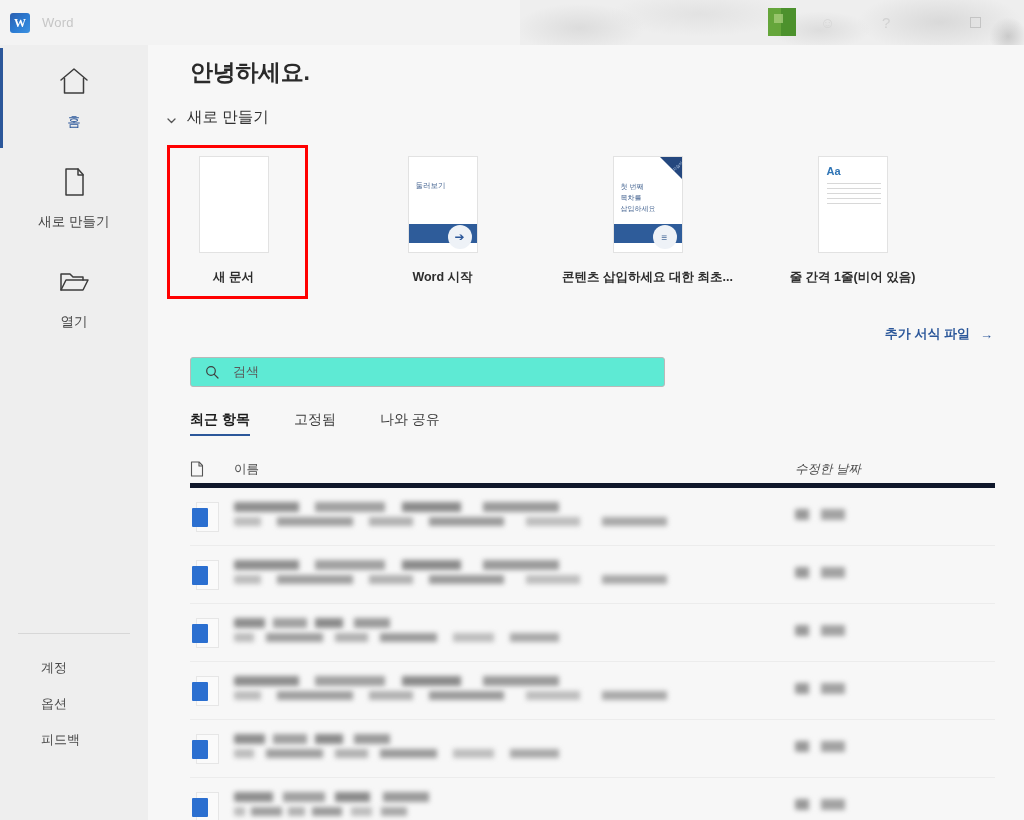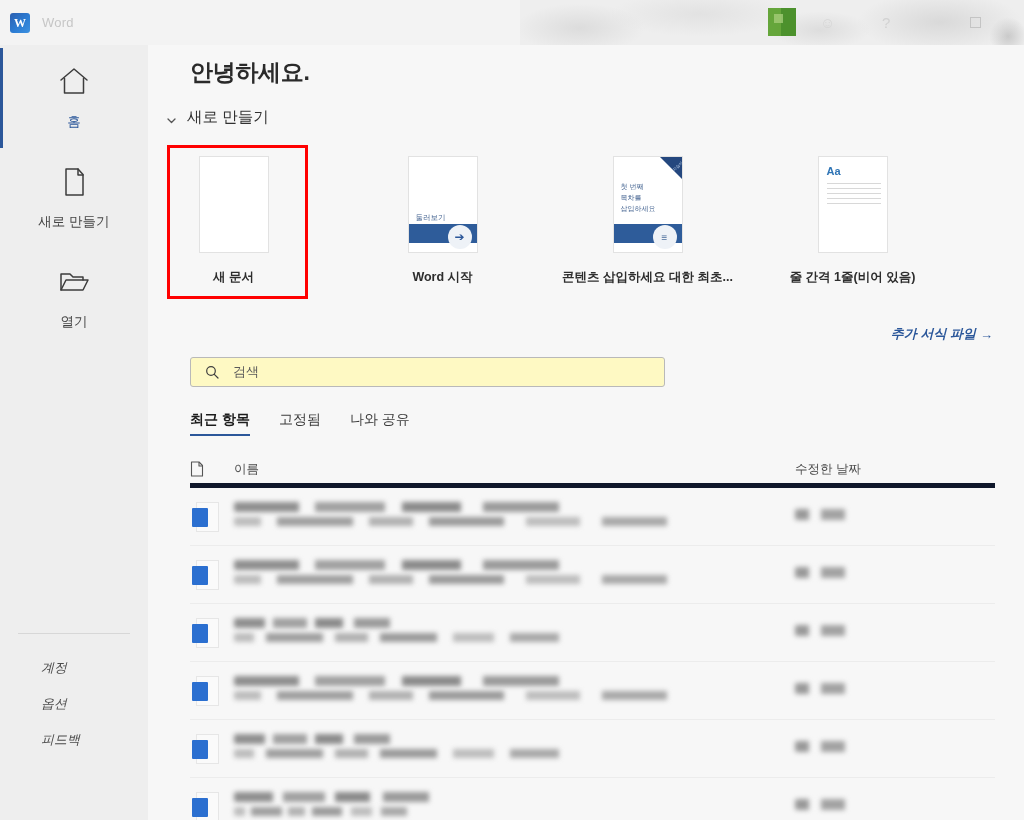--- a/index.html
+++ b/index.html
@@ -84,21 +84,21 @@
     width: 3px; height: 100%; background: #2b579a;
   }
 
   .side-divider {
     position: absolute; left: 18px; top: 633px;
     width: 112px; height: 1px; background: #d7d7d7;
   }
   .side-bottom { position: absolute; left: 0; top: 650px; width: 148px; }
   .side-link {
     display: block; padding: 9px 0 9px 41px;
-    font-size: 13px; color: #4a4a4a; cursor: pointer; white-space: nowrap; font-style: italic;
+    font-size: 13px; color: #4a4a4a; cursor: pointer; white-space: nowrap;
   }
 
   
   .main {
     position: absolute; left: 148px; top: 45px;
     width: 876px; height: 775px; background: #f7f7f7;
     overflow: hidden;
   }
   .greeting {
     position: absolute; left: 42px; top: 12px;
@@ -132,21 +132,21 @@
   .thumb {
     width: 70px; height: 97px; background: #ffffff;
     border: 1px solid #e2e2e2; position: relative; overflow: hidden;
   }
   .card-label {
     margin-top: 16px; font-size: 12.5px; font-weight: bold;
     color: #2d2d2d; text-align: center; white-space: nowrap;
   }
   
   .t-tourtext {
-    position: absolute; left: 7px; top: 56px;
+    position: absolute; left: 7px; top: 24px;
     font-size: 7.5px; color: #41618f; line-height: 1.25;
   }
   .t-bluebar {
     position: absolute; left: 0; bottom: 9px; width: 100%; height: 19px;
     background: #2e5c9a;
   }
   .t-circle {
     position: absolute; right: 5px; bottom: 3px;
     width: 24px; height: 24px; border-radius: 50%;
     background: #eef2f7; display: flex; align-items: center; justify-content: center;
@@ -177,58 +177,58 @@
     position: absolute; left: 8px; top: 8px;
     font-size: 11px; font-weight: bold; color: #2e74b5;
   }
   .t-lines { position: absolute; left: 8px; top: 26px; width: 54px; }
   .t-lines i { display:block; height:1px; background:#d8d8d8; margin-bottom:4px; }
 
   
   .more-link {
     position: absolute; right: 31px; top: 280px;
     font-size: 13px; color: #2b579a; font-weight: bold;
-    display: flex; align-items: center; gap: 4px; cursor: pointer; font-style: italic;
+    display: flex; align-items: center; gap: 10px; cursor: pointer;
   }
 
   
   .searchbox {
     position: absolute; left: 42px; top: 312px;
     width: 475px; height: 30px;
-    background: #fef9c3; border: 1px solid #b9b9b9; border-radius: 3px;
+    background: #5eead4; border: 1px solid #b9b9b9; border-radius: 3px;
     display: flex; align-items: center; padding-left: 14px; gap: 14px;
   }
   .searchbox .sicon { width: 14px; height: 14px; color: #444; display:block; }
   .searchbox .sph { font-size: 13px; color: #5a5a5a; }
 
   
   .tabs {
     position: absolute; left: 42px; top: 366px;
-    display: flex; gap: 1px; align-items: flex-end;
+    display: flex; gap: 16px; align-items: flex-end;
   }
   .tab {
     font-size: 14px; color: #3b3b3b; padding: 0 16px 7px 0;
     cursor: pointer; position: relative; margin-right: 12px;
   }
   .tab.active { font-weight: bold; color: #1c1c1c; }
   .tab.active::after {
     content: ""; position: absolute; left: 0; bottom: 0;
     width: calc(100% - 16px); height: 2.5px; background: #2b579a;
   }
 
   
   .table { position: absolute; left: 42px; top: 410px; width: 805px; }
   .thead {
     display: flex; align-items: center; height: 33px;
     border-bottom: 5px solid #0f172a;
   }
   .th-doc { width: 44px; display: flex; align-items: center; }
   .th-doc svg { width: 14px; height: 16px; color: #555; display:block; }
   .th-name { flex: 1; font-size: 12.5px; color: #4a4a4a; }
-  .th-date { width: 200px; font-size: 12.5px; color: #4a4a4a; }
+  .th-date { width: 200px; font-size: 12.5px; color: #4a4a4a; font-style: italic; }
 
   .row {
     display: flex; align-items: center; height: 58px;
     border-bottom: 1px solid #ececec; cursor: pointer;
   }
   .row .ricon {
     width: 44px; height: 34px; position: relative; flex: 0 0 44px;
   }
   .row .ricon .page {
     position: absolute; left: 6px; top: 2px;

